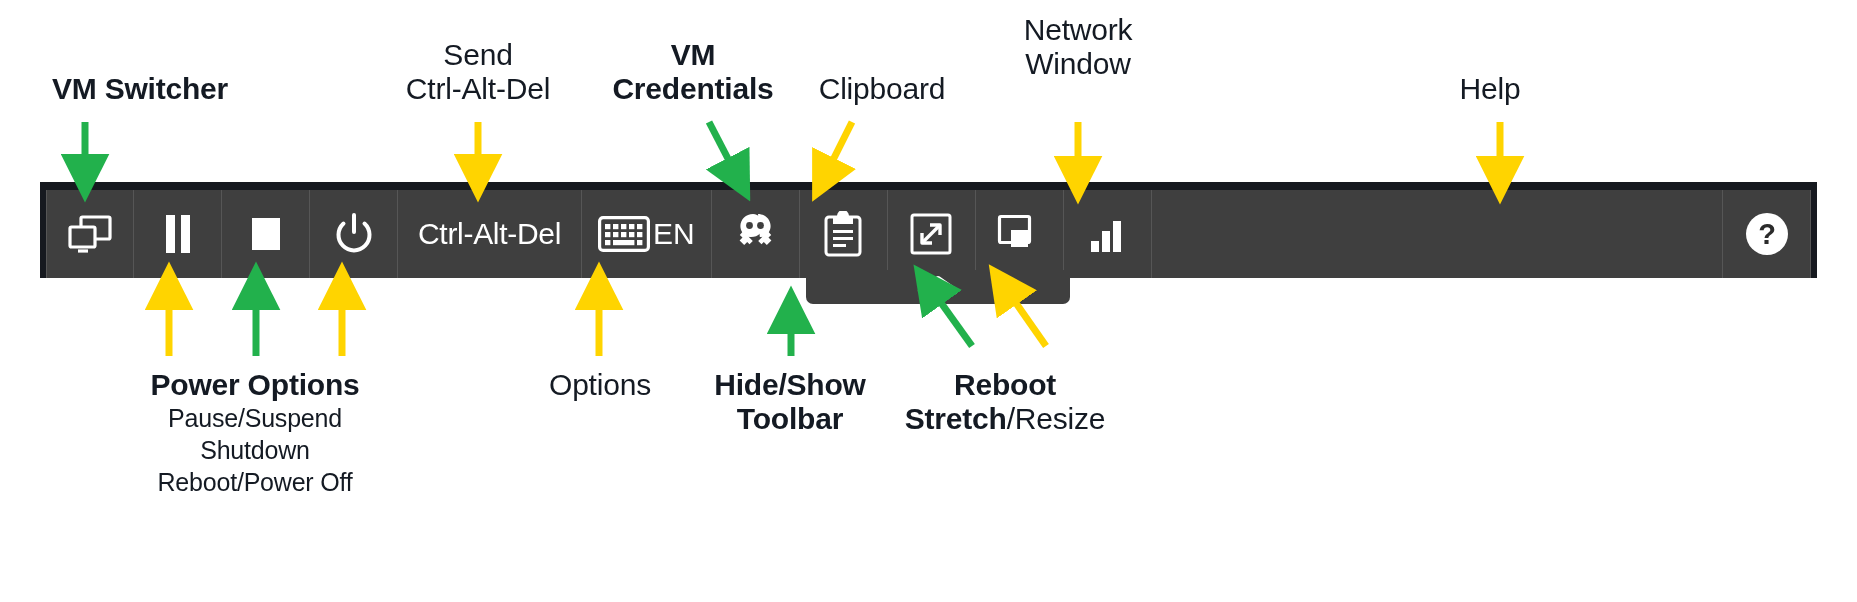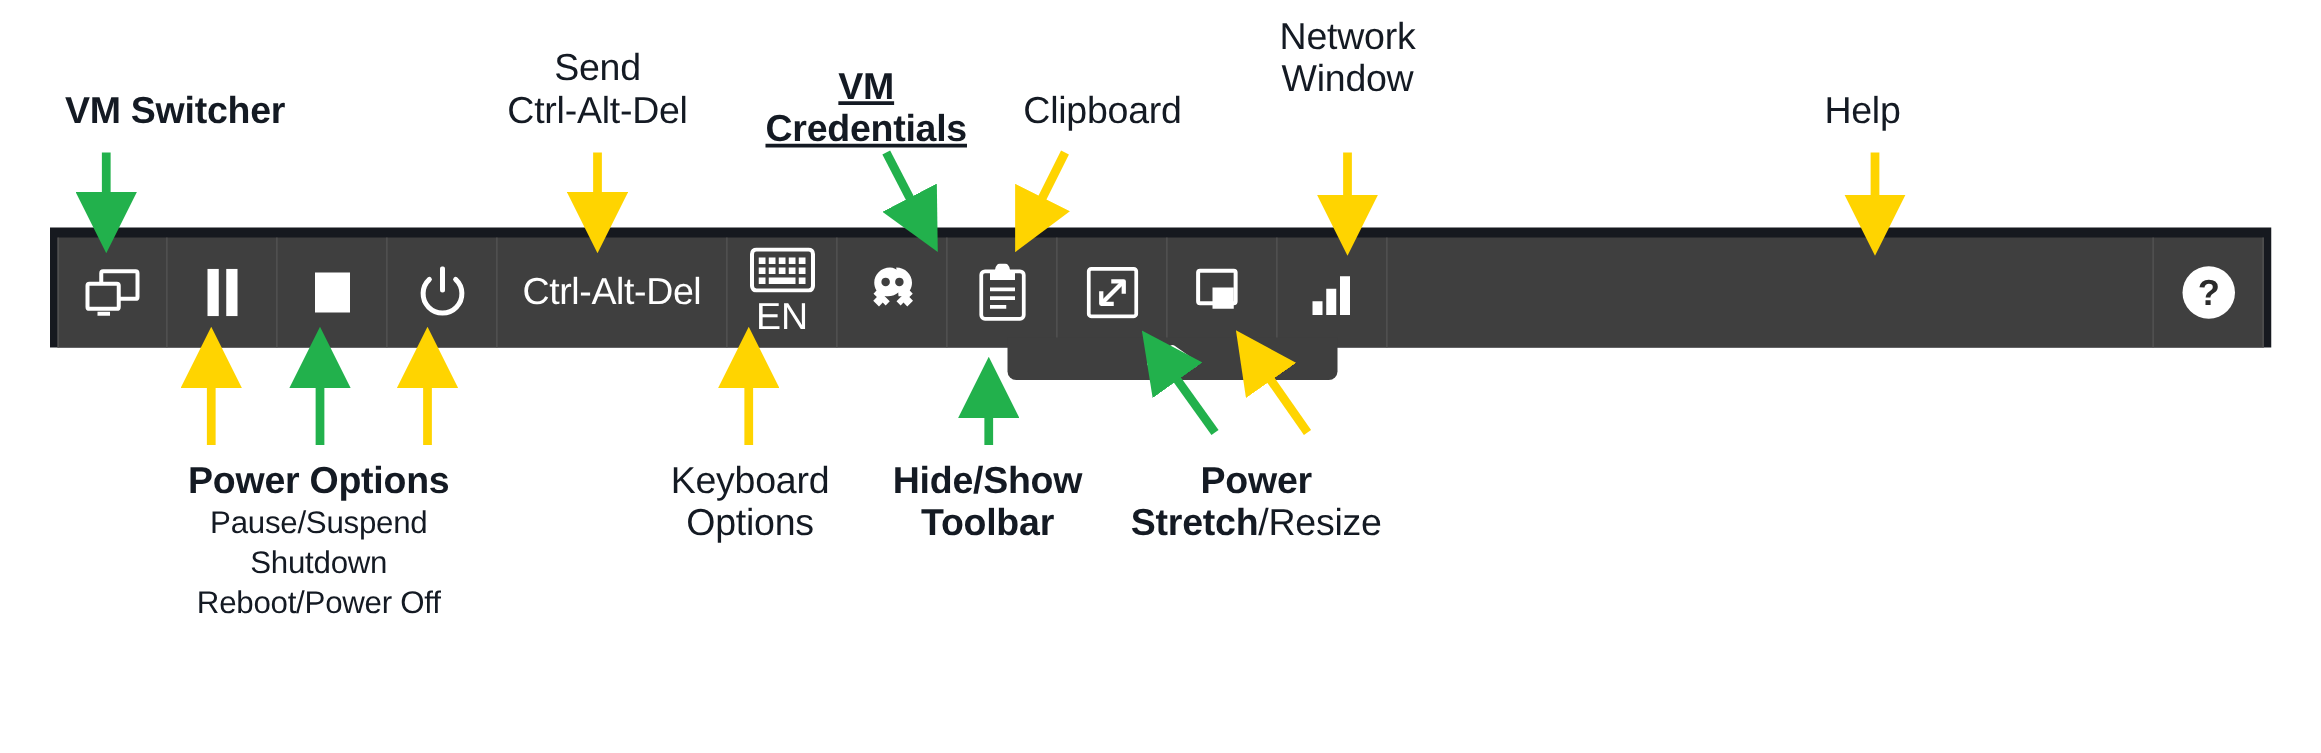--- a/index.html
+++ b/index.html
@@ -61,21 +61,20 @@
   .tb-btn:first-child { border-left: 1px solid #565656; }
   .tb-btn.text {
     font-size: 30px;
     font-weight: 400;
     letter-spacing: -0.3px;
     padding: 0 20px;
   }
   .tb-btn.kbd {
     gap: 3px;
     padding: 4px 16px;
-    flex-direction: column;
   }
   .kbd-lang { font-size: 30px; font-weight: 400; }
   .tb-spacer {
     flex: 1 1 auto;
     border-right: 1px solid #565656;
   }
   .tb-btn svg { display: block; }
 
   
   #toolbar-tab {
@@ -97,21 +96,21 @@
 
   <div class="label lbl-bold" style="left:20px; top:72px; width:240px;">
     <span class="ln">VM Switcher</span>
   </div>
 
   <div class="label lbl-reg" style="left:358px; top:38px; width:240px;">
     <span class="ln">Send</span>
     <span class="ln">Ctrl-Alt-Del</span>
   </div>
 
-  <div class="label lbl-bold" style="left:573px; top:53px; width:240px;text-decoration:underline;">
+  <div class="label lbl-bold" style="left:573px; top:38px; width:240px;">
     <span class="ln">VM</span>
     <span class="ln">Credentials</span>
   </div>
 
   <div class="label lbl-reg" style="left:762px; top:72px; width:240px;">
     <span class="ln">Clipboard</span>
   </div>
 
   <div class="label lbl-reg" style="left:958px; top:13px; width:240px;">
     <span class="ln">Network</span>
@@ -123,31 +122,30 @@
   </div>
 
   <div class="label" style="left:25px; top:368px; width:460px;">
     <span class="ln lbl-bold">Power Options</span>
     <span class="ln sub">Pause/Suspend</span>
     <span class="ln sub">Shutdown</span>
     <span class="ln sub">Reboot/Power Off</span>
   </div>
 
   <div class="label lbl-reg" style="left:480px; top:368px; width:240px;">
-    <span class="ln">Keyboard</span>
     <span class="ln">Options</span>
   </div>
 
   <div class="label lbl-bold" style="left:670px; top:368px; width:240px;">
     <span class="ln">Hide/Show</span>
     <span class="ln">Toolbar</span>
   </div>
 
   <div class="label" style="left:885px; top:368px; width:240px; font-size:30px;">
-    <span class="ln lbl-bold">Power</span>
+    <span class="ln lbl-bold">Reboot</span>
     <span class="ln"><b>Stretch</b><span>/Resize</span></span>
   </div>
 
   <div id="toolbar-wrap">
     <div id="toolbar">
 
       <div class="tb-btn">
         <span>
           <svg width="46" height="40" viewBox="0 0 46 40" fill="none" stroke="#fff" stroke-width="3.2">
             <rect x="14" y="3" width="29" height="22" rx="1.5"></rect>

